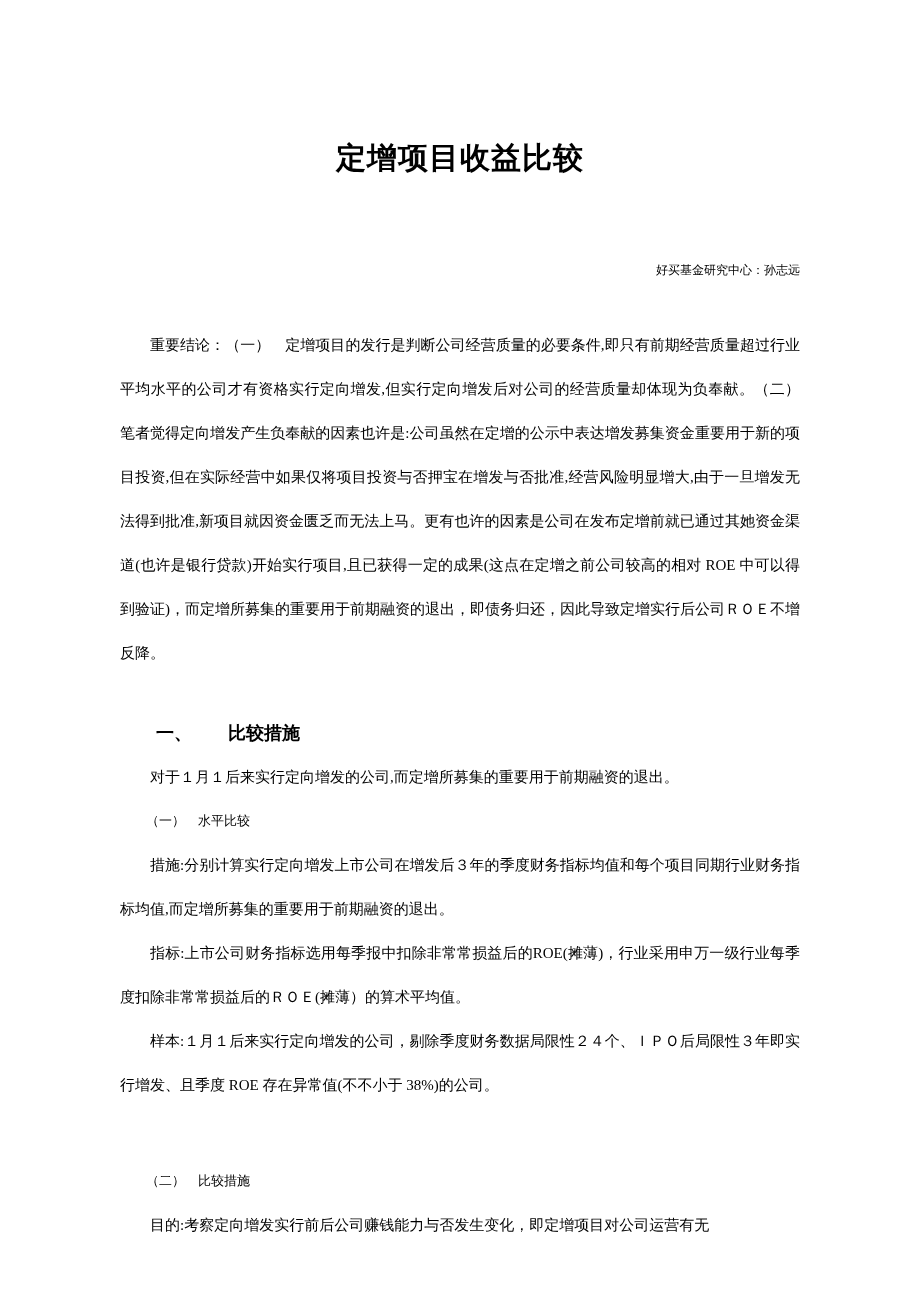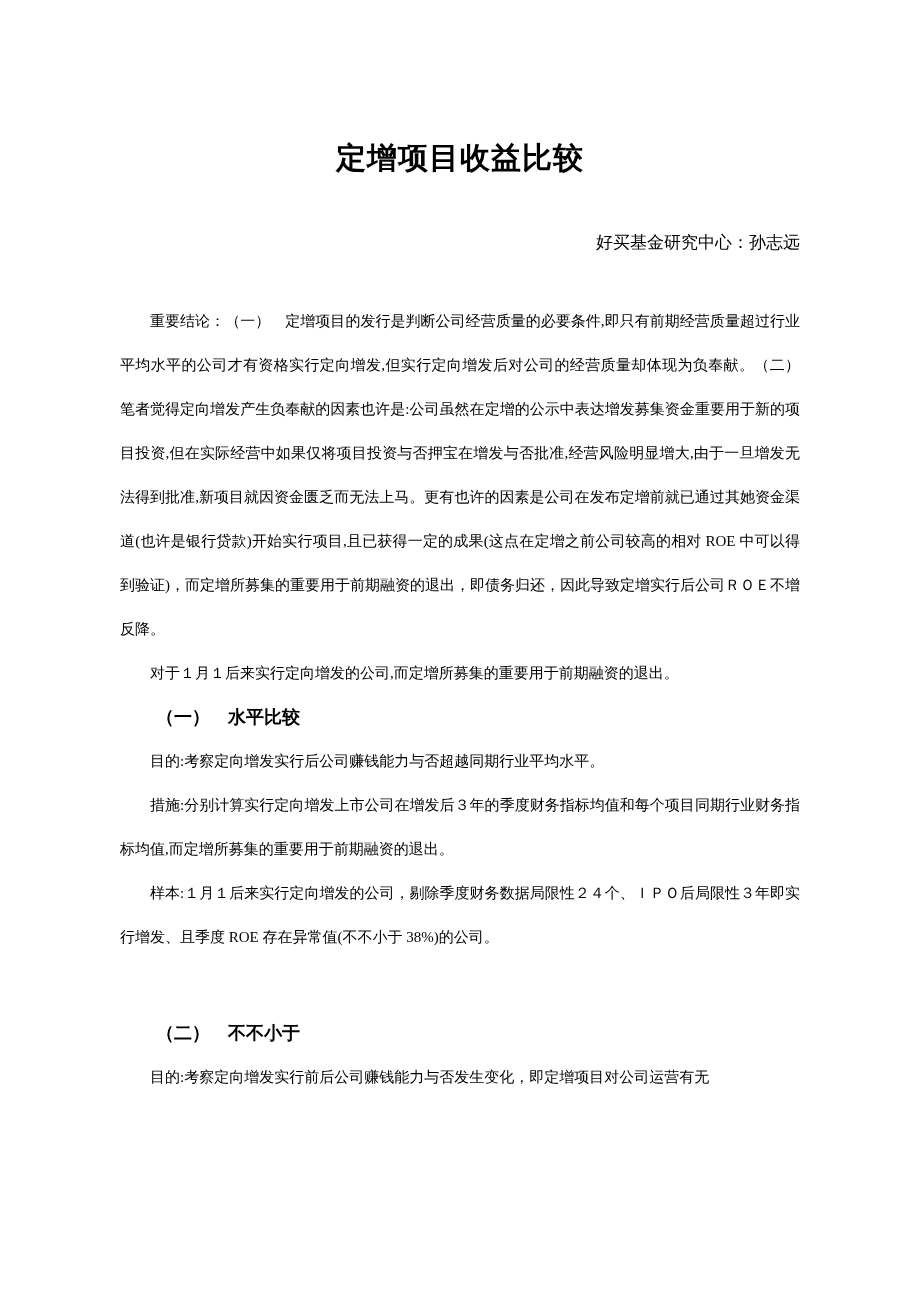--- a/index.html
+++ b/index.html
@@ -18,23 +18,23 @@
     padding: 140px 120px 0 120px;
   }
   .doc-title {
     font-size: 30px;
     font-weight: bold;
     text-align: center;
     letter-spacing: 1px;
     line-height: 1.2;
   }
   .byline {
-    margin-top: 55px;
+    margin-top: 86px;
     text-align: right;
-    font-size: 17px;
+    font-size: 12px;
     line-height: 1.4;
   }
   .para {
     margin: 0;
     font-size: 15px;
     line-height: 44px;
     text-align: justify;
     text-indent: 2em;
     word-break: break-all;
   }
@@ -44,49 +44,50 @@
   .heading-1 {
     margin: 0;
     margin-top: 36px;
     font-size: 18px;
     font-weight: bold;
     line-height: 44px;
     text-indent: 2em;
   }
   .heading-2 {
     margin: 0;
-    font-size: 18px;
-    font-weight: bold;
+    font-size: 13px;
+    font-weight: normal;
     line-height: 44px;
     text-indent: 2em;
   }
   .heading-2.spaced {
     margin-top: 52px;
   }
 </style>
 </head>
 <body>
 
 <div class="page">
 
   <div class="doc-title">定增项目收益比较</div>
 
   <div class="byline">好买基金研究中心：孙志远</div>
 
   <p class="para first">重要结论：（一）　定增项目的发行是判断公司经营质量的必要条件,即只有前期经营质量超过行业平均水平的公司才有资格实行定向增发,但实行定向增发后对公司的经营质量却体现为负奉献。（二）　笔者觉得定向增发产生负奉献的因素也许是:公司虽然在定增的公示中表达增发募集资金重要用于新的项目投资,但在实际经营中如果仅将项目投资与否押宝在增发与否批准,经营风险明显增大,由于一旦增发无法得到批准,新项目就因资金匮乏而无法上马。更有也许的因素是公司在发布定增前就已通过其她资金渠道(也许是银行贷款)开始实行项目,且已获得一定的成果(这点在定增之前公司较高的相对 ROE 中可以得到验证)，而定增所募集的重要用于前期融资的退出，即债务归还，因此导致定增实行后公司ＲＯＥ不增反降。</p>
 
+  <div class="heading-1">一、　　比较措施</div>
 
   <p class="para">对于１月１后来实行定向增发的公司,而定增所募集的重要用于前期融资的退出。</p>
 
   <div class="heading-2">（一）　水平比较</div>
 
-  <p class="para">目的:考察定向增发实行后公司赚钱能力与否超越同期行业平均水平。</p>
 
   <p class="para">措施:分别计算实行定向增发上市公司在增发后３年的季度财务指标均值和每个项目同期行业财务指标均值,而定增所募集的重要用于前期融资的退出。</p>
 
+  <p class="para">指标:上市公司财务指标选用每季报中扣除非常常损益后的ROE(摊薄)，行业采用申万一级行业每季度扣除非常常损益后的ＲＯＥ(摊薄）的算术平均值。</p>
 
   <p class="para">样本:１月１后来实行定向增发的公司，剔除季度财务数据局限性２４个、ＩＰＯ后局限性３年即实行增发、且季度 ROE 存在异常值(不不小于 38%)的公司。</p>
 
-  <div class="heading-2 spaced">（二）　不不小于</div>
+  <div class="heading-2 spaced">（二）　比较措施</div>
 
   <p class="para">目的:考察定向增发实行前后公司赚钱能力与否发生变化，即定增项目对公司运营有无</p>
 
 </div>
 
 </body></html>

